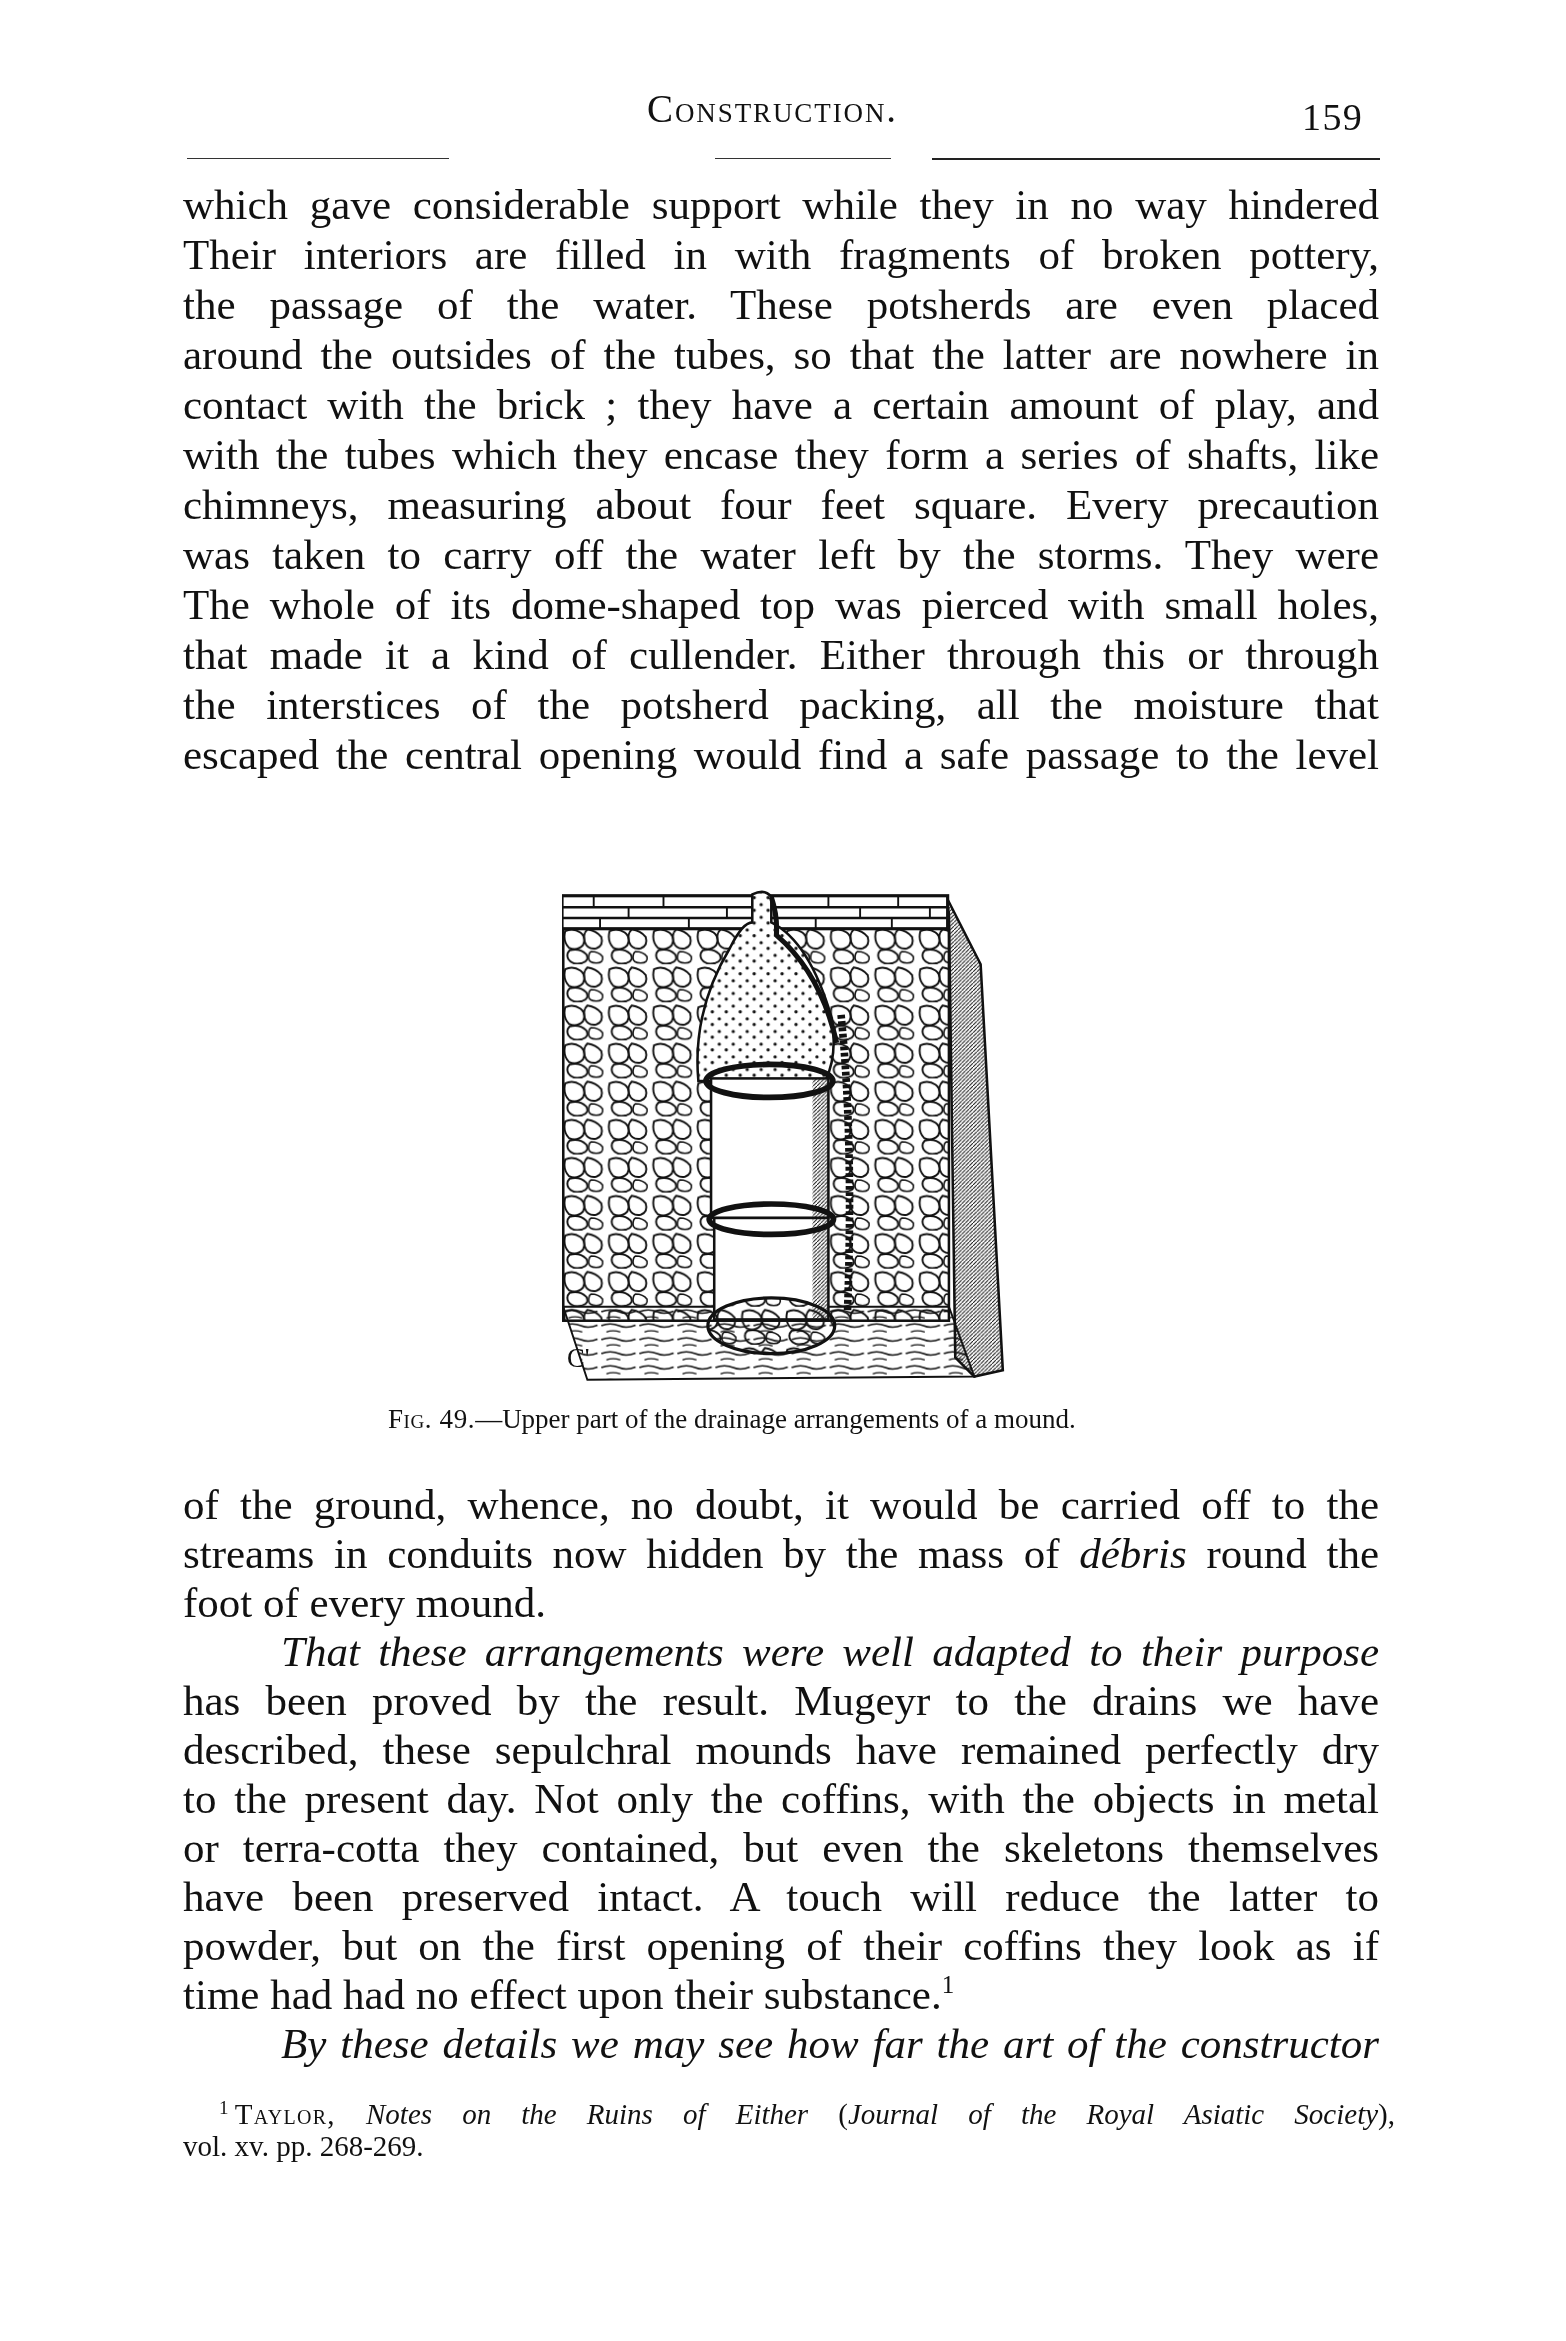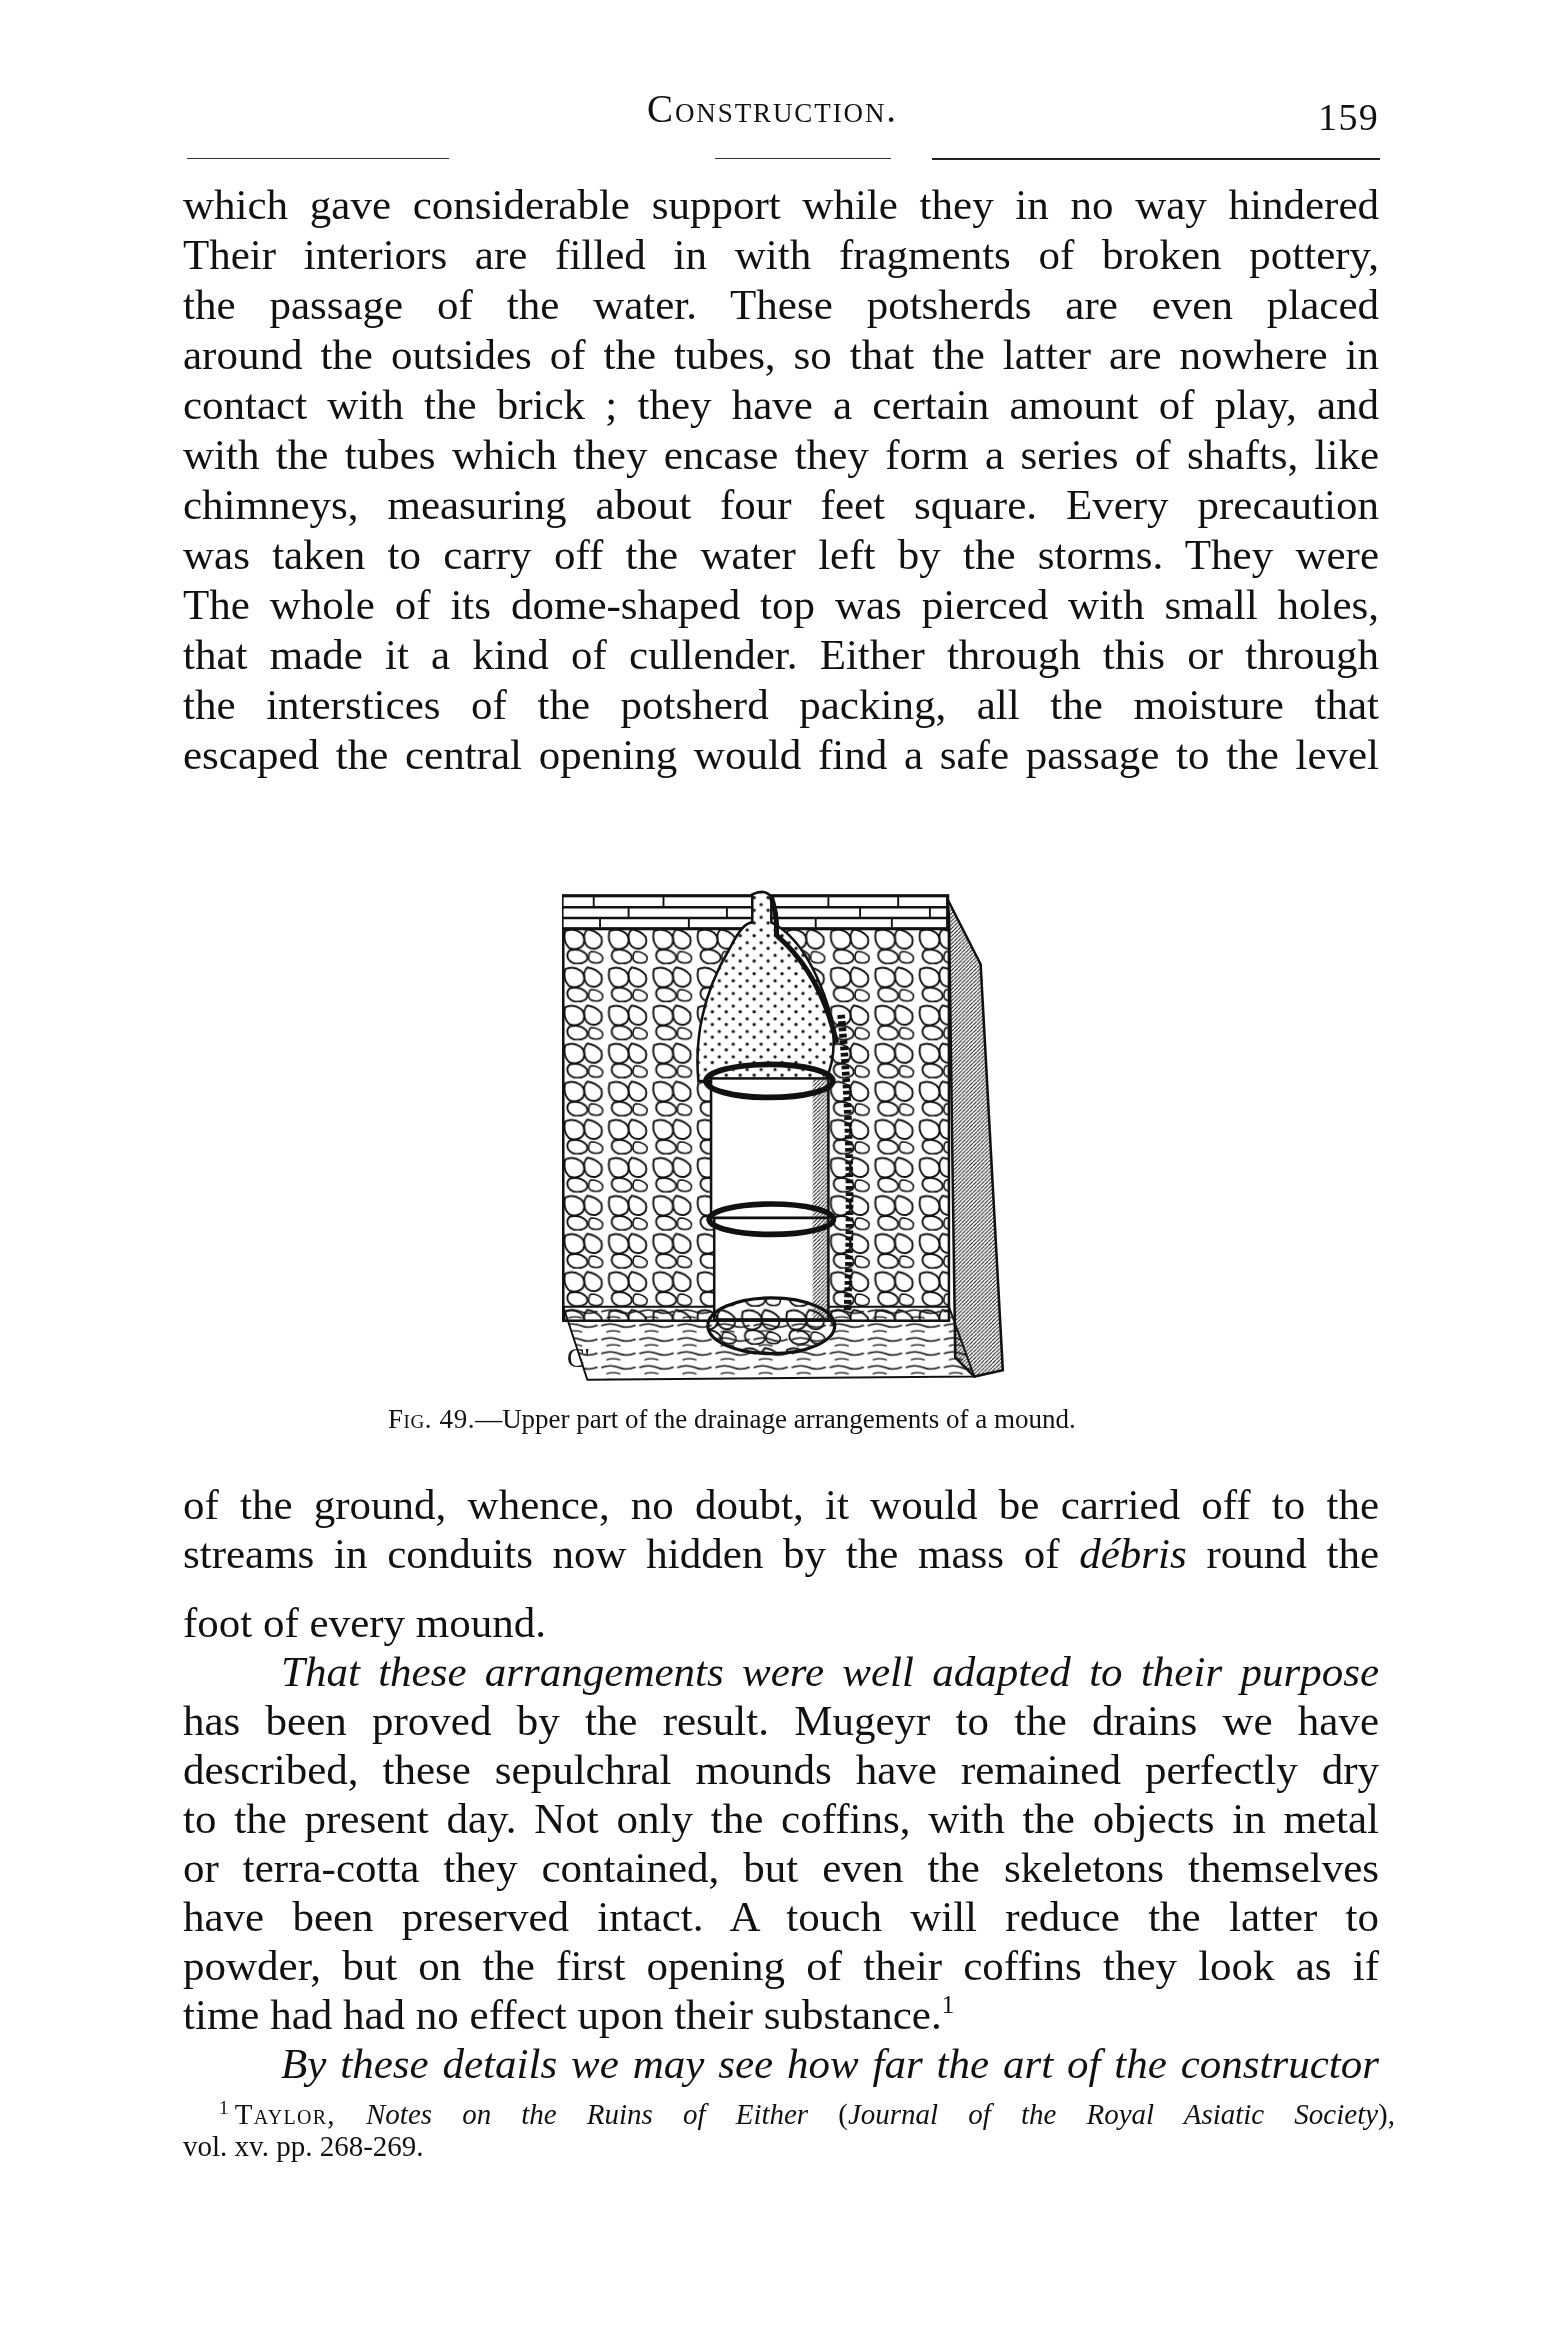--- a/index.html
+++ b/index.html
@@ -2,21 +2,21 @@
 <html style="font-size:10px"><head>
 <meta charset="utf-8">
 <style>
   html, body { margin: 0; padding: 0; background: #ffffff; }
   body { width: 1567px; height: 2342px; position: relative; overflow: hidden;
          font-family: "Liberation Serif", "DejaVu Serif", serif; color: #111111; }
 
   .running-head { position: absolute; top: 81px; left: 183px; width: 1196px; height: 51px; }
   .running-title { position: absolute; left: 464px; top: 7.6px; font-size: 39px; letter-spacing: 1.9px;
                    font-variant: small-caps; line-height: 39px; }
-  .page-number { position: absolute; right: 0; top: 16.5px; font-size: 38px; line-height: 38px; letter-spacing: 1.3px; }
+  .page-number { position: absolute; right: 16px; top: 16.5px; font-size: 38px; line-height: 38px; letter-spacing: 1.3px; }
 
   .head-rule { position: absolute; top: 158px; height: 1.3px; background: #333; }
 
   .text-block { position: absolute; left: 183px; width: 1196px; }
   .line { display: block; height: 50px; line-height: 50px; font-size: 43px;
           text-align: justify; text-align-last: justify; white-space: nowrap; overflow: visible; }
   .line.last { text-align-last: left; }
   .line.indent { text-indent: 49px; font-style: italic; }
   .line span.inner { display: inline-block; width: 100%; white-space: normal; text-align: justify; text-align-last: justify; }
   .line.last span.inner, .line.ragged span.inner { text-align-last: left; }
@@ -126,21 +126,21 @@
   </svg>
 </div>
 
 <div class="caption">
   <span class="fig-label">Fig. 49.</span><span>—Upper part of the drainage arrangements of a mound.</span>
 </div>
 
 <div class="text-block" style="top:1480px;">
   <span class="line" style="height:49px;line-height:49px;text-decoration:underline;"><span class="inner">of the ground, whence, no doubt, it would be carried off to the</span></span>
   <span class="line" style="height:49px;line-height:49px;"><span class="inner"><span>streams in conduits now hidden by the mass of </span><em>débris</em><span> round the</span></span></span>
-  <span class="line last" style="height:49px;line-height:49px;margin-top:20px;"><span class="inner">foot of every mound.</span></span>
+  <span class="line last" style="height:49px;line-height:49px;"><span class="inner">foot of every mound.</span></span>
   <span class="line indent" style="height:49px;line-height:49px;"><span class="inner" style="width:calc(100% - 49px);">That these arrangements were well adapted to their purpose</span></span>
   <span class="line" style="height:49px;line-height:49px;"><span class="inner">has been proved by the result. Mugeyr to the drains we have</span></span>
   <span class="line" style="height:49px;line-height:49px;"><span class="inner">described, these sepulchral mounds have remained perfectly dry</span></span>
   <span class="line" style="height:49px;line-height:49px;"><span class="inner">to the present day. Not only the coffins, with the objects in metal</span></span>
   <span class="line" style="height:49px;line-height:49px;"><span class="inner">or terra-cotta they contained, but even the skeletons themselves</span></span>
   <span class="line" style="height:49px;line-height:49px;"><span class="inner">have been preserved intact. A touch will reduce the latter to</span></span>
   <span class="line" style="height:49px;line-height:49px;"><span class="inner">powder, but on the first opening of their coffins they look as if</span></span>
   <span class="line last" style="height:49px;line-height:49px;"><span class="inner"><span>time had had no effect upon their substance.</span><span class="sup">1</span></span></span>
   <span class="line indent" style="height:49px;line-height:49px;"><span class="inner" style="width:calc(100% - 49px);">By these details we may see how far the art of the constructor</span></span>
 </div>

